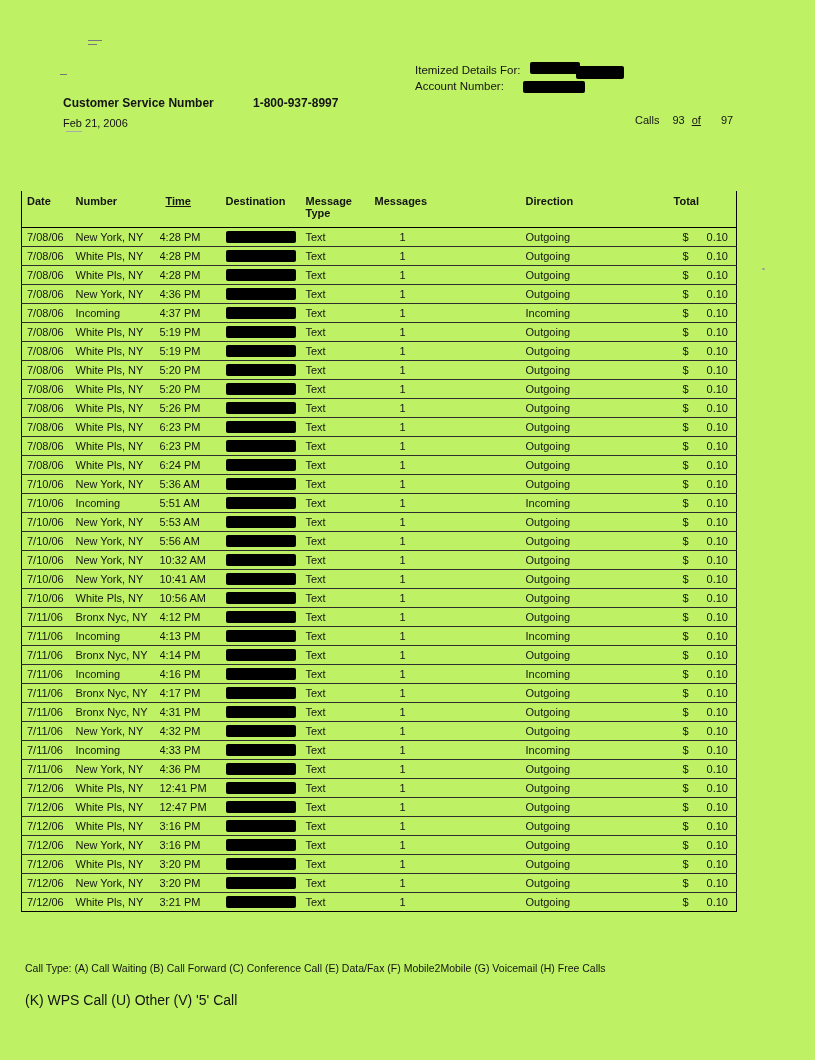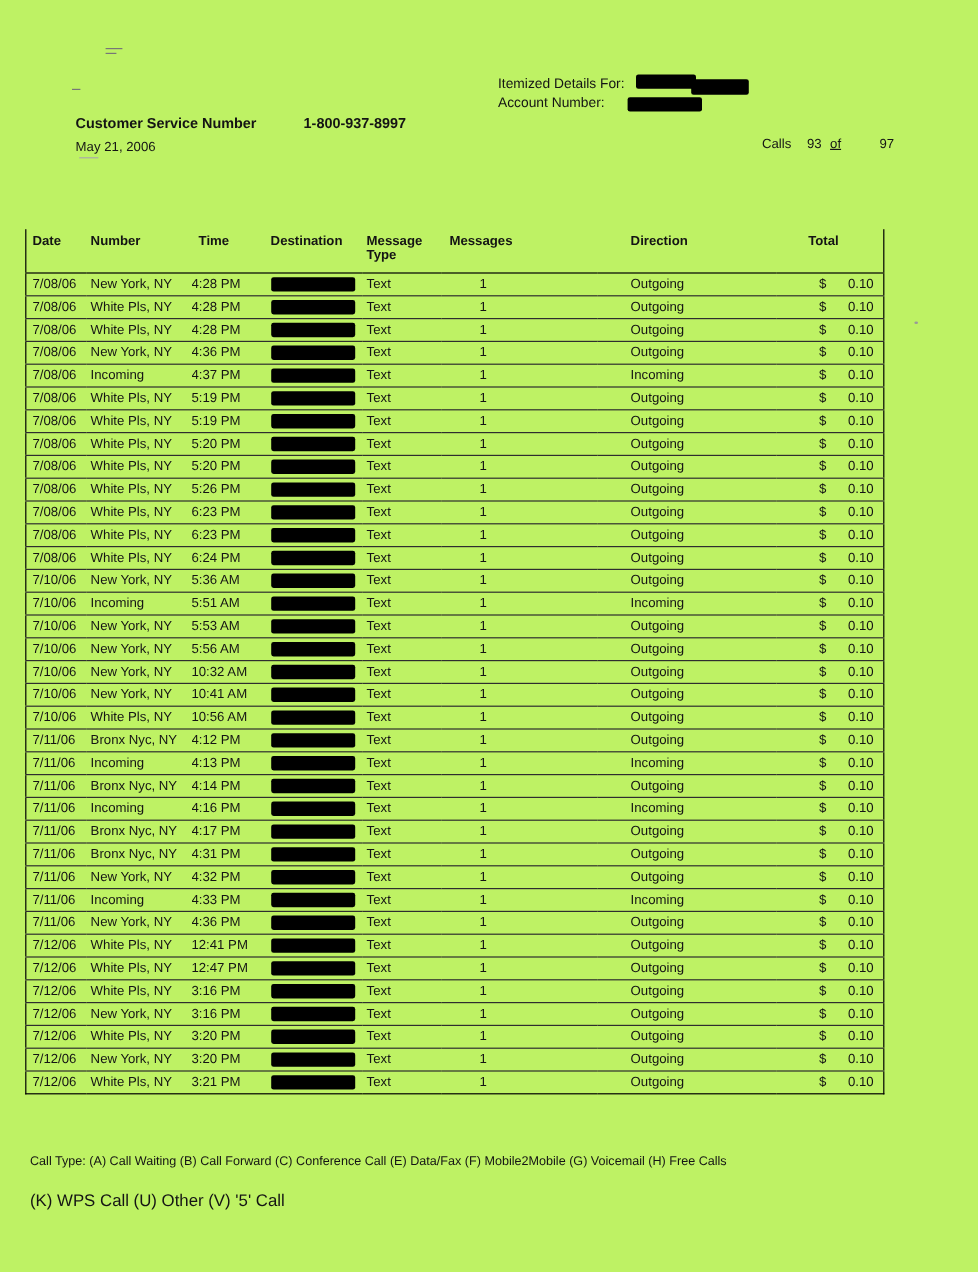--- a/index.html
+++ b/index.html
@@ -19,21 +19,21 @@
   .redact-a2 { width:48px; height:13px; margin-left:-4px; position:relative; top:2px; }
   .redact-acct { width:62px; height:12px; margin-left:-5px; position:relative; top:1px; }
 
   .cs-block { position:absolute; left:63px; top:96px; font-size:12px; font-weight:bold; }
   .cs-block .cs-number { position:absolute; left:190px; top:0; white-space:nowrap; }
   .statement-date { position:absolute; left:63px; top:117px; font-size:11px; }
 
   .page-indicator { position:absolute; left:635px; top:114px; font-size:11px; display:flex; }
   .page-indicator .pg-label { margin-right:13px; }
   .page-indicator .pg-cur { margin-right:7px; }
-  .page-indicator .pg-of { margin-right:32px;text-decoration:underline; }
+  .page-indicator .pg-of { margin-right:20px;text-decoration:underline; }
 
   
   .artifact { position:absolute; background:#777; }
   .art1 { left:88px; top:40px; width:14px; height:1px; }
   .art1b { left:88px; top:44px; width:9px; height:1px; }
   .art2 { left:60px; top:74px; width:7px; height:1px; }
   .art3 { left:66px; top:131px; width:16px; height:1px; background:#aaa; }
   .art4 { left:762px; top:268px; width:3px; height:2px; background:#999; border-radius:50%; }
 
   
@@ -45,21 +45,21 @@
   table { width:100%; border-collapse:collapse; table-layout:fixed;
           border:1.5px solid #000; border-top:none; }
   th { font-size:11px; font-weight:bold; text-align:left; vertical-align:top;
        padding:4px 0 8px; border-bottom:1px solid #000; line-height:12px; }
   td { font-size:11px; height:19px; vertical-align:middle; padding:2px 0;
        border-bottom:1px solid #2e2e2e; line-height:13px; white-space:nowrap; overflow:hidden; }
   tbody tr:last-child td { border-bottom:none; }
 
   th.c-date, td.c-date { padding-left:5px; }
   th.c-service, td.c-service { padding-left:4px; }
-  th.c-time { padding-left:6px; }
+  th.c-time { padding-left:6px;text-decoration:underline; }
   td.c-time { text-align:left; padding-right:7px;margin-left:20px; }
   th.c-dest, td.c-dest { padding-left:6px; }
   th.c-msgtype, td.c-msgtype { padding-left:4px; }
   th.c-msgs { padding-left:7px; }
   td.c-msgs { padding-left:32px; }
   th.c-dir, td.c-dir { padding-left:28px; }
   th.c-total { text-align:center; padding-right:10px; }
   td.c-total .total-cell { display:flex; justify-content:space-between; padding:0 8px 0 36px; }
 
   .dest-redact { width:70px; height:12px; background:#000; border-radius:2px; }
@@ -88,21 +88,21 @@
     <div class="itemized-line">
       <span class="lbl">Account Number:</span>
       <span class="redact redact-acct"></span>
     </div>
   </div>
 
   <div class="cs-block">
     <span>Customer Service Number</span>
     <span class="cs-number">1-800-937-8997</span>
   </div>
-  <div class="statement-date">May 21, 2006</div>
+  <div class="statement-date">Feb 21, 2006</div>
 
   <div class="page-indicator">
     <span class="pg-label">Calls</span>
     <span class="pg-cur">93</span>
     <span class="pg-of">of</span>
     <span class="pg-total">97</span>
   </div>
 
   <div class="table-wrap">
     <table>

